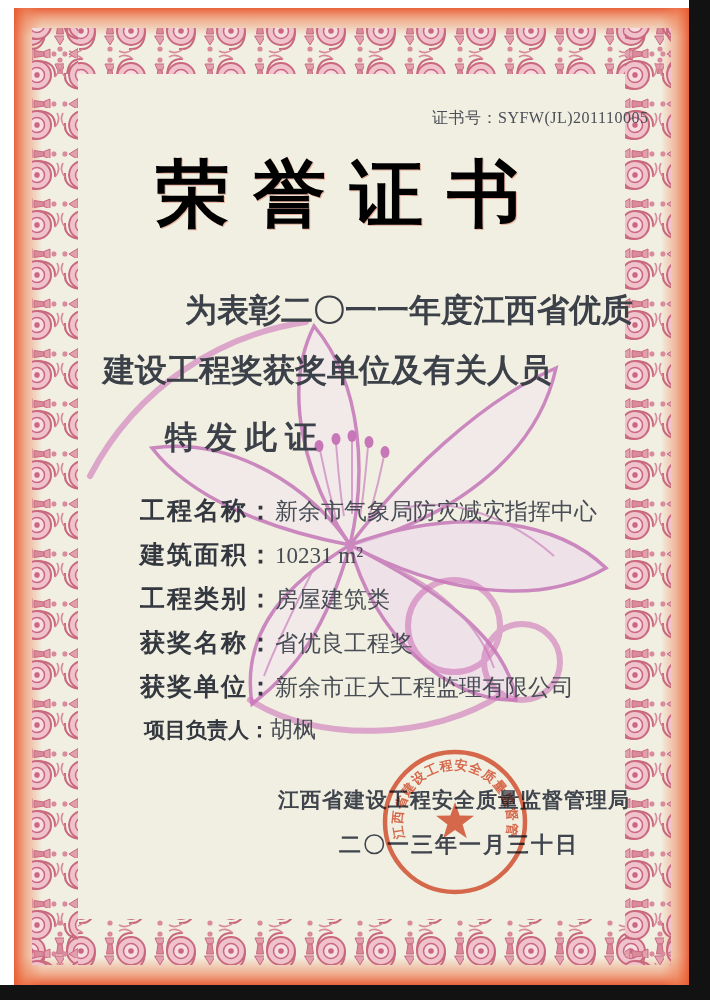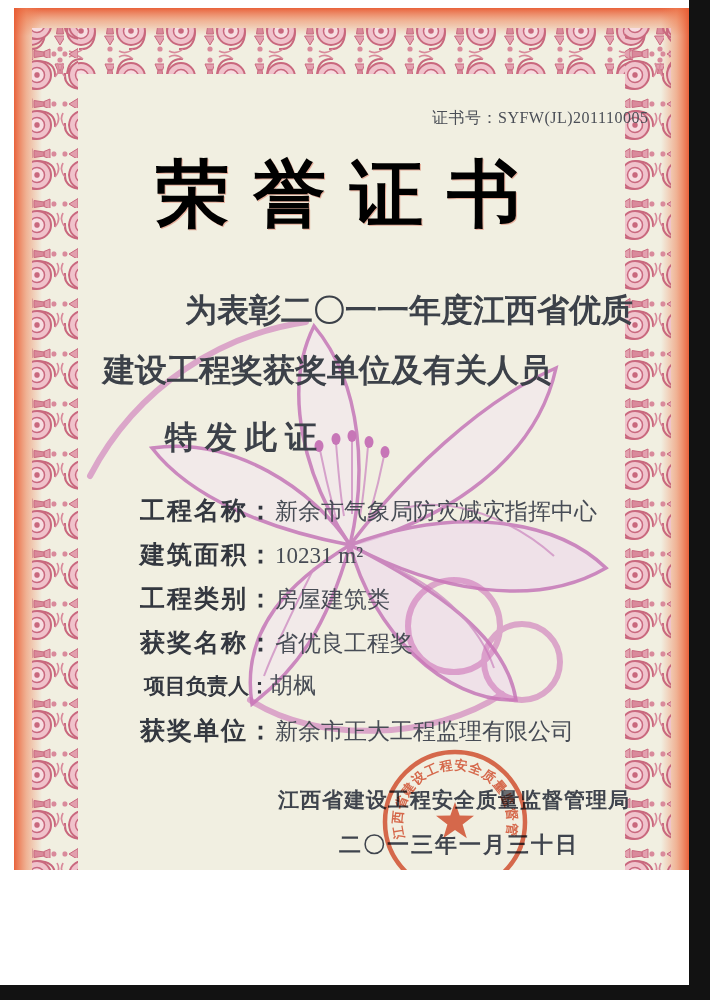--- a/index.html
+++ b/index.html
@@ -7,21 +7,21 @@
   body {
     background:#f8f8f8;
     font-family:"Liberation Serif","DejaVu Serif",serif;
     position:relative; overflow:hidden;
   }
   .scan { position:absolute; inset:0; background:#ffffff; }
   .black-strip-right { position:absolute; top:0; right:0; width:21px; height:1000px; background:#121212; }
   .black-strip-bottom { position:absolute; left:0; bottom:0; width:710px; height:15px; background:#121212; }
 
   .paper {
-    position:absolute; left:14px; top:8px; width:675px; height:862px;
+    position:absolute; left:14px; top:8px; width:675px; height:977px;
     background:#f1efe1; overflow:hidden;
   }
   .frame-svg, .flower-svg, .seal-svg { position:absolute; left:0; top:0; }
   .frame-svg { z-index:1; }
   .flower-svg { z-index:2; opacity:.85; }
   .content { position:absolute; inset:0; z-index:3; }
   .seal-svg { z-index:4; mix-blend-mode:multiply; opacity:.82; }
 
   .cert-number {
     position:absolute; top:100px; left:418px;
@@ -178,27 +178,27 @@
           <span class="field-value">10231 m²</span>
         </div>
         <div class="field-row">
           <span class="field-label">工程类别：</span>
           <span class="field-value">房屋建筑类</span>
         </div>
         <div class="field-row">
           <span class="field-label">获奖名称：</span>
           <span class="field-value">省优良工程奖</span>
         </div>
+        <div class="field-row">
+          <span class="field-label">获奖单位：</span>
+          <span class="field-value">新余市正大工程监理有限公司</span>
+        </div>
         <div class="field-row tight">
           <span class="field-label">项目负责人：</span>
           <span class="field-value">胡枫</span>
-        </div>
-        <div class="field-row">
-          <span class="field-label">获奖单位：</span>
-          <span class="field-value">新余市正大工程监理有限公司</span>
         </div>
       </div>
 
       <div class="issuer-line">江西省建设工程安全质量监督管理局</div>
       <div class="date-line">二〇一三年一月三十日</div>
     </div>
 
     <svg class="seal-svg" width="675" height="977" viewBox="0 0 675 977">
       <defs>
         <path id="sealArc" d="M391,832 A53,53 0 1 1 491,832" fill="none"></path>

